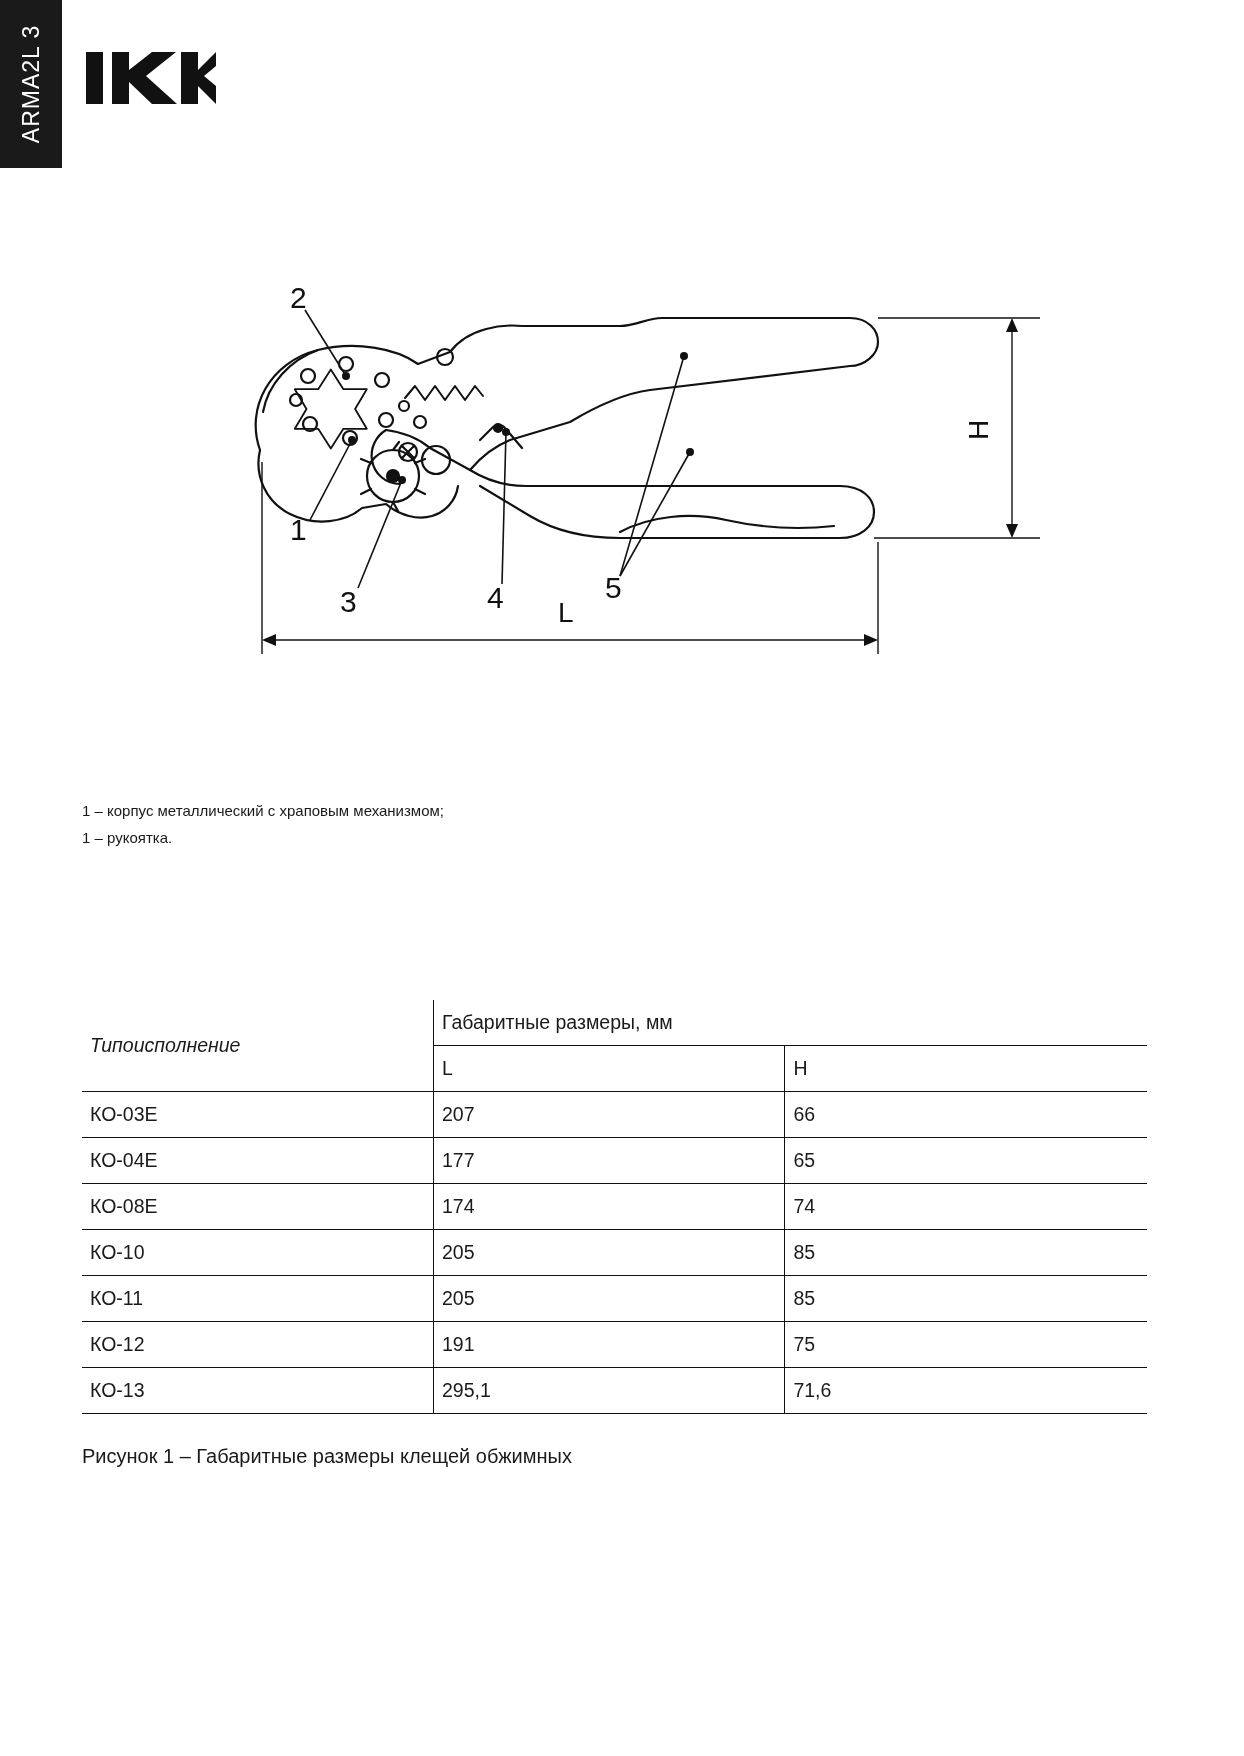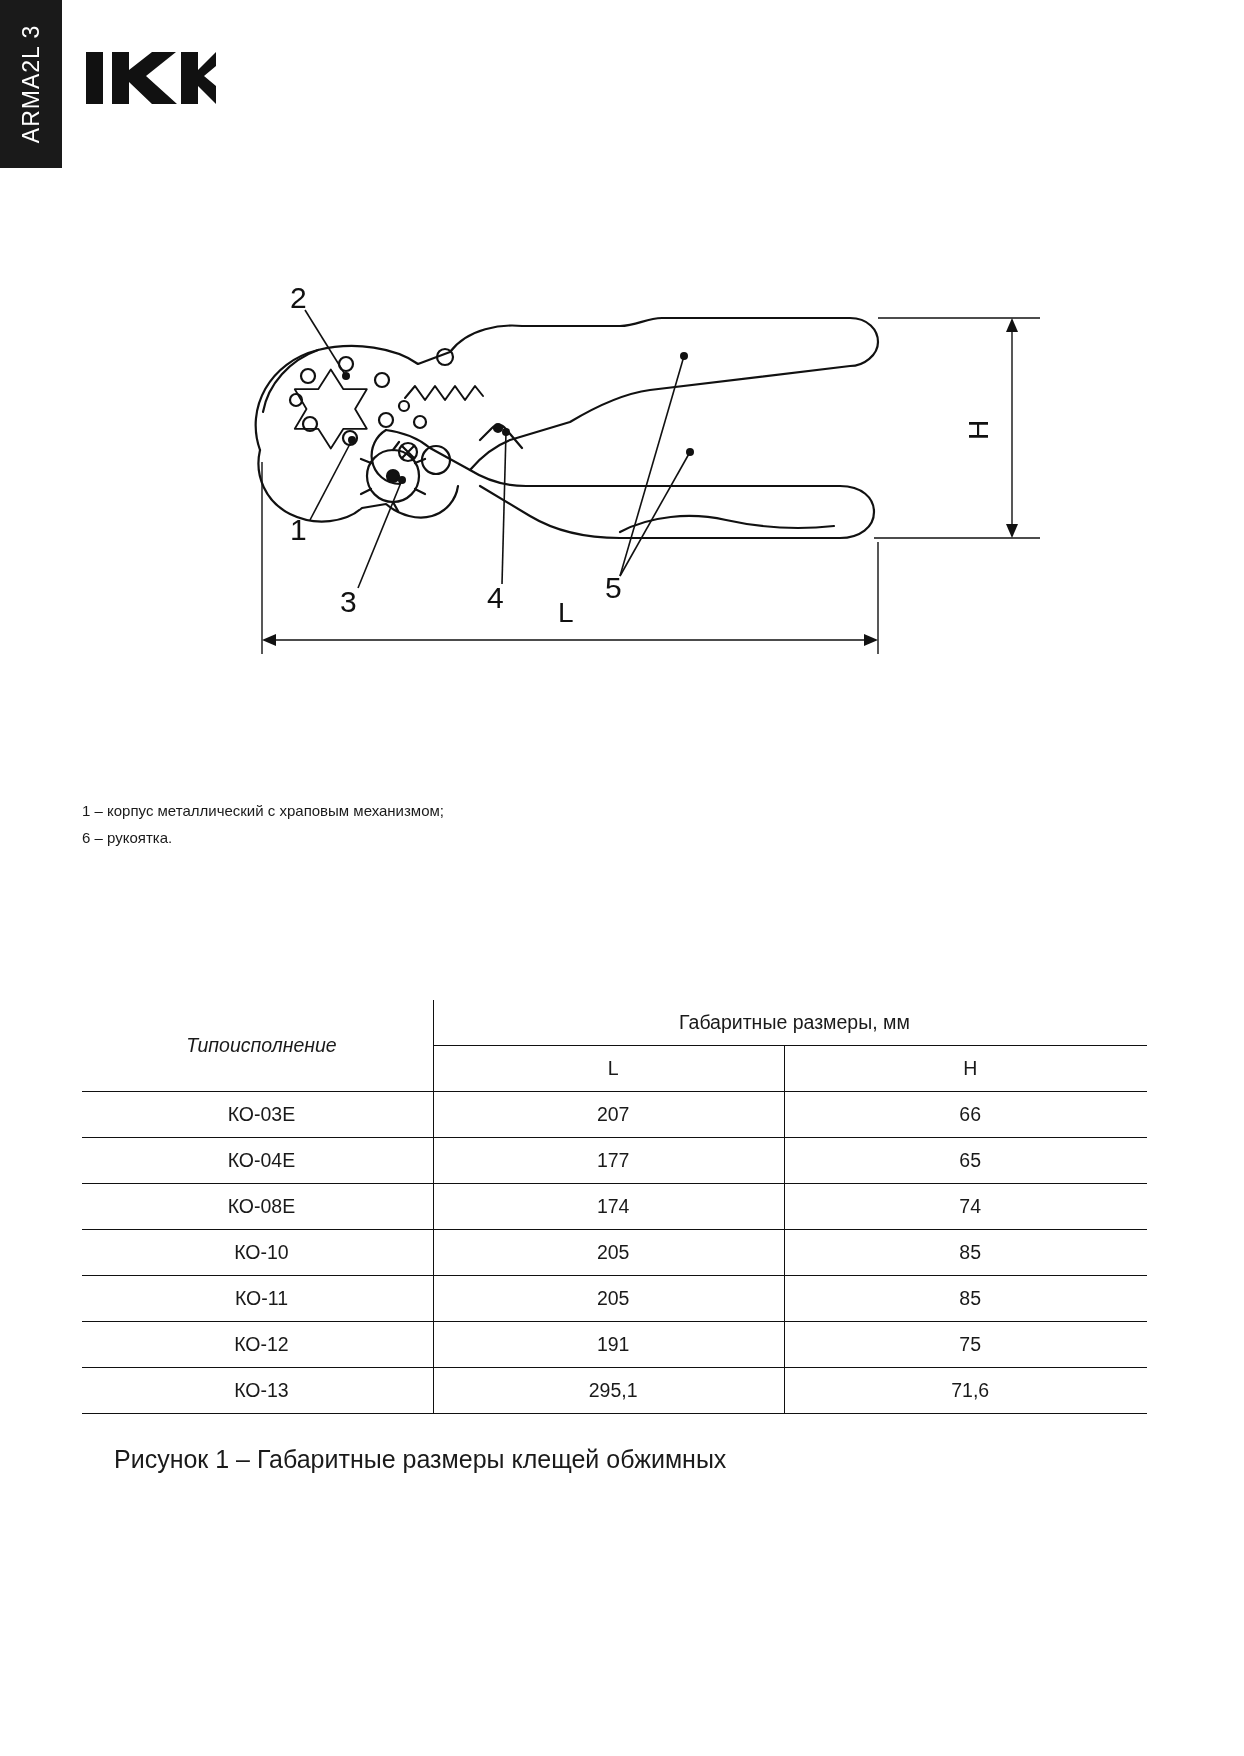--- a/index.html
+++ b/index.html
@@ -77,40 +77,39 @@
     top: 1000px;
     width: 1065px;
   }
   table.dims {
     width: 100%;
     border-collapse: collapse;
     font-size: 19.5px;
   }
   table.dims td, table.dims th {
     font-weight: normal;
-    text-align: center;
+    text-align: left;
     padding: 11px 0 11px 8px;
     vertical-align: middle;
     border-bottom: 1.6px solid #111;
   }
   table.dims tr.hdr-top td { border-bottom: 1.3px solid #111; }
   table.dims tr.hdr-top td.first { border-bottom: 1.6px solid #111; font-style: italic; }
   .col-a { width: 33%; }
   .col-b { width: 33%; }
   .col-c { width: 34%; }
   .vline-a { border-left: 1.6px solid #111; }
 
   
   .caption {
     position: absolute;
     left: 82px;
     top: 1445px;
-    font-size: 25px;
+    font-size: 20px;
     white-space: nowrap;
-    margin-left: 32px;
   }
 </style>
 </head>
 <body>
 
 <div class="spine">
   <div class="spine-label">ARMA2L 3</div>
 </div>
 
 <div class="logo">
@@ -231,21 +230,21 @@
       <line x1="120" y1="360" x2="720" y2="360"></line>
       <path d="M112 360 l14 -6 v12 z" fill="#111" stroke="none"></path>
       <path d="M728 360 l-14 -6 v12 z" fill="#111" stroke="none"></path>
     </g>
     <text x="408" y="342" font-size="28" fill="#111" font-family="Liberation Sans, sans-serif">L</text>
   </svg>
 </div>
 
 <div class="legend">
   <div>1 – корпус металлический с храповым механизмом;</div>
-  <div>6 – рукоятка.</div>
+  <div>1 – рукоятка.</div>
 </div>
 
 <div class="table-wrap">
   <table class="dims">
     <tbody>
       <tr class="hdr-top">
         <td class="col-a first" rowspan="2">Типоисполнение</td>
         <td class="col-b vline-a" colspan="2">Габаритные размеры, мм</td>
       </tr>
       <tr class="hdr-sub">

